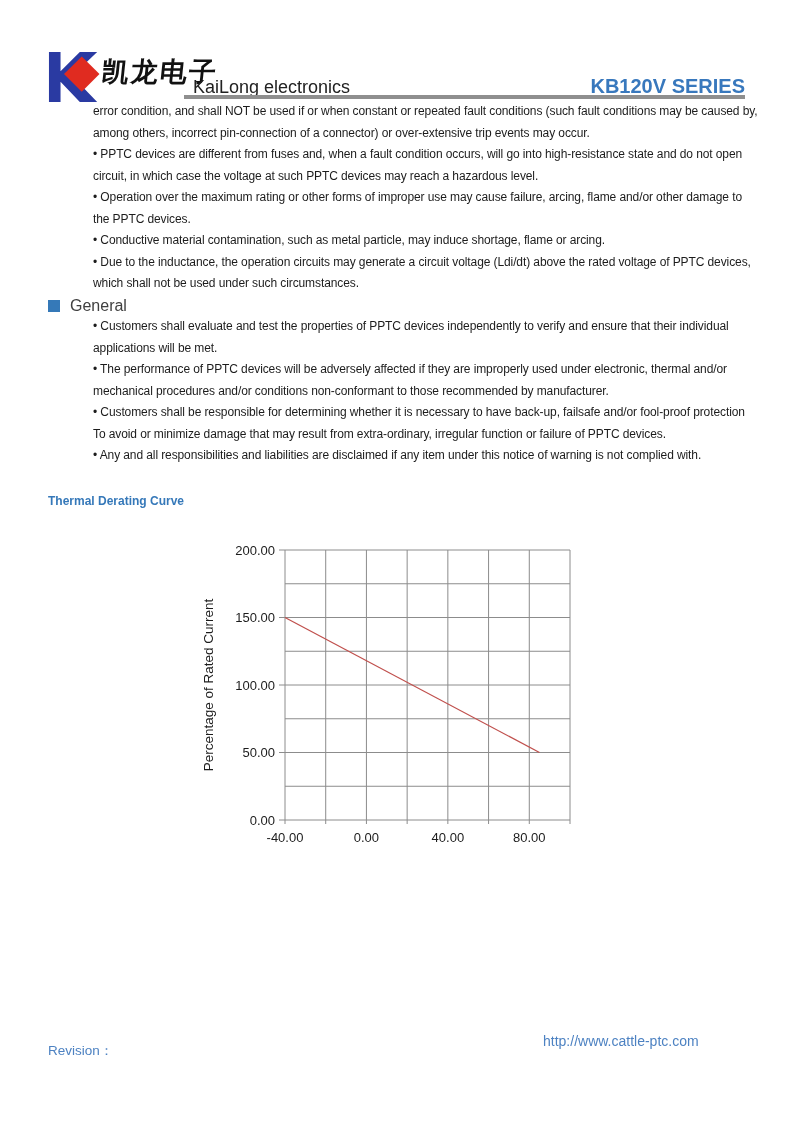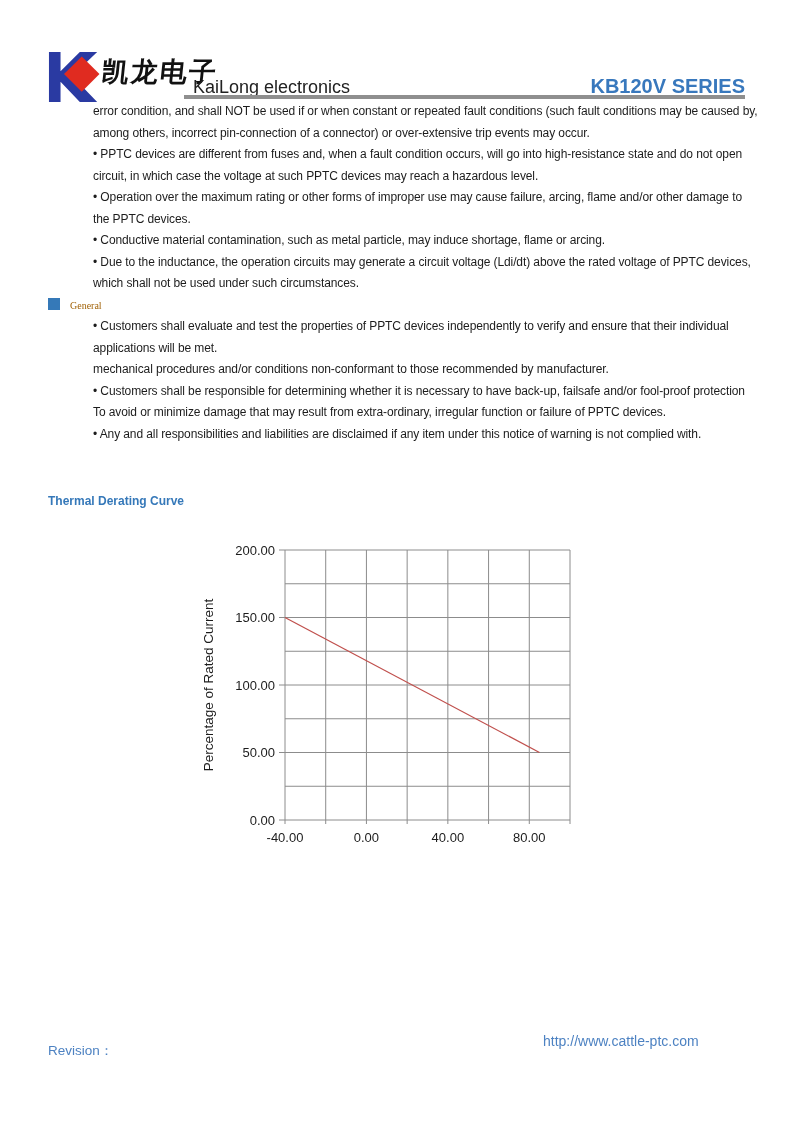--- a/index.html
+++ b/index.html
@@ -11,21 +11,21 @@
   
   .logo-svg{position:absolute;left:46px;top:50px;}
   .brand-cn{position:absolute;left:102px;top:54px;font-size:27px;font-weight:bold;color:#111;
     font-family:"DejaVu Sans",sans-serif;letter-spacing:2px;transform:skewX(-6deg);}
   .brand-en{position:absolute;left:193px;top:77px;font-size:18px;color:#222;}
   .series{position:absolute;right:48px;top:75px;font-size:20px;font-weight:bold;color:#3878bd;}
   .header-rule{position:absolute;left:184px;top:95px;width:561px;height:4px;background:#8f8f8f;}
   
   .notice{position:absolute;left:48px;top:101px;width:700px;}
   .notice-line{height:21.5px;line-height:21.5px;font-size:12px;letter-spacing:-0.1px;color:#1c1c1c;white-space:nowrap;margin-left:45px;}
-  .section-line{height:21.5px;line-height:21.5px;font-size:10px;color:#a16207;font-family:Liberation Serif, serif;}
+  .section-line{height:21.5px;line-height:21.5px;font-size:16px;color:#404040;}
   .sq{display:inline-block;width:12px;height:12px;background:#3579b8;margin-right:10px;vertical-align:-1px;}
   
   .thermal-heading{position:absolute;left:48px;top:494px;font-size:12px;font-weight:bold;color:#3578b9;}
   
   .chart{position:absolute;left:180px;top:535px;}
   .chart text{font-family:"Liberation Sans",sans-serif;font-size:13px;fill:#1c1c1c;}
   .chart .axis-title{font-size:13.5px;}
   
   .footer-revision{position:absolute;left:48px;top:1034px;font-size:13.5px;color:#4d82c2;margin-top:8px;}
   .footer-url{position:absolute;left:543px;top:1033px;font-size:14px;color:#4d82c2;text-decoration:none;}
@@ -50,20 +50,21 @@
       <div class="notice-line">• PPTC devices are different from fuses and, when a fault condition occurs, will go into high-resistance state and do not open</div>
       <div class="notice-line">circuit, in which case the voltage at such PPTC devices may reach a hazardous level.</div>
       <div class="notice-line">• Operation over the maximum rating or other forms of improper use may cause failure, arcing, flame and/or other damage to</div>
       <div class="notice-line">the PPTC devices.</div>
       <div class="notice-line">• Conductive material contamination, such as metal particle, may induce shortage, flame or arcing.</div>
       <div class="notice-line">• Due to the inductance, the operation circuits may generate a circuit voltage (Ldi/dt) above the rated voltage of PPTC devices,</div>
       <div class="notice-line">which shall not be used under such circumstances.</div>
       <div class="section-line"><span class="sq" style="background: rgb(53, 121, 184);"></span><span>General</span></div>
       <div class="notice-line">• Customers shall evaluate and test the properties of PPTC devices independently to verify and ensure that their individual</div>
       <div class="notice-line">applications will be met.</div>
+      <div class="notice-line">• The performance of PPTC devices will be adversely affected if they are improperly used under electronic, thermal and/or</div>
       <div class="notice-line">mechanical procedures and/or conditions non-conformant to those recommended by manufacturer.</div>
       <div class="notice-line">• Customers shall be responsible for determining whether it is necessary to have back-up, failsafe and/or fool-proof protection</div>
       <div class="notice-line">To avoid or minimize damage that may result from extra-ordinary, irregular function or failure of PPTC devices.</div>
       <div class="notice-line">• Any and all responsibilities and liabilities are disclaimed if any item under this notice of warning is not complied with.</div>
     </div>
 
   <div class="thermal-heading">Thermal Derating Curve</div>
 
   <svg class="chart" width="420" height="330" viewBox="0 0 420 330">
       <line x1="105" y1="15" x2="105" y2="289" stroke="#8c8c8c" stroke-width="1"></line>

